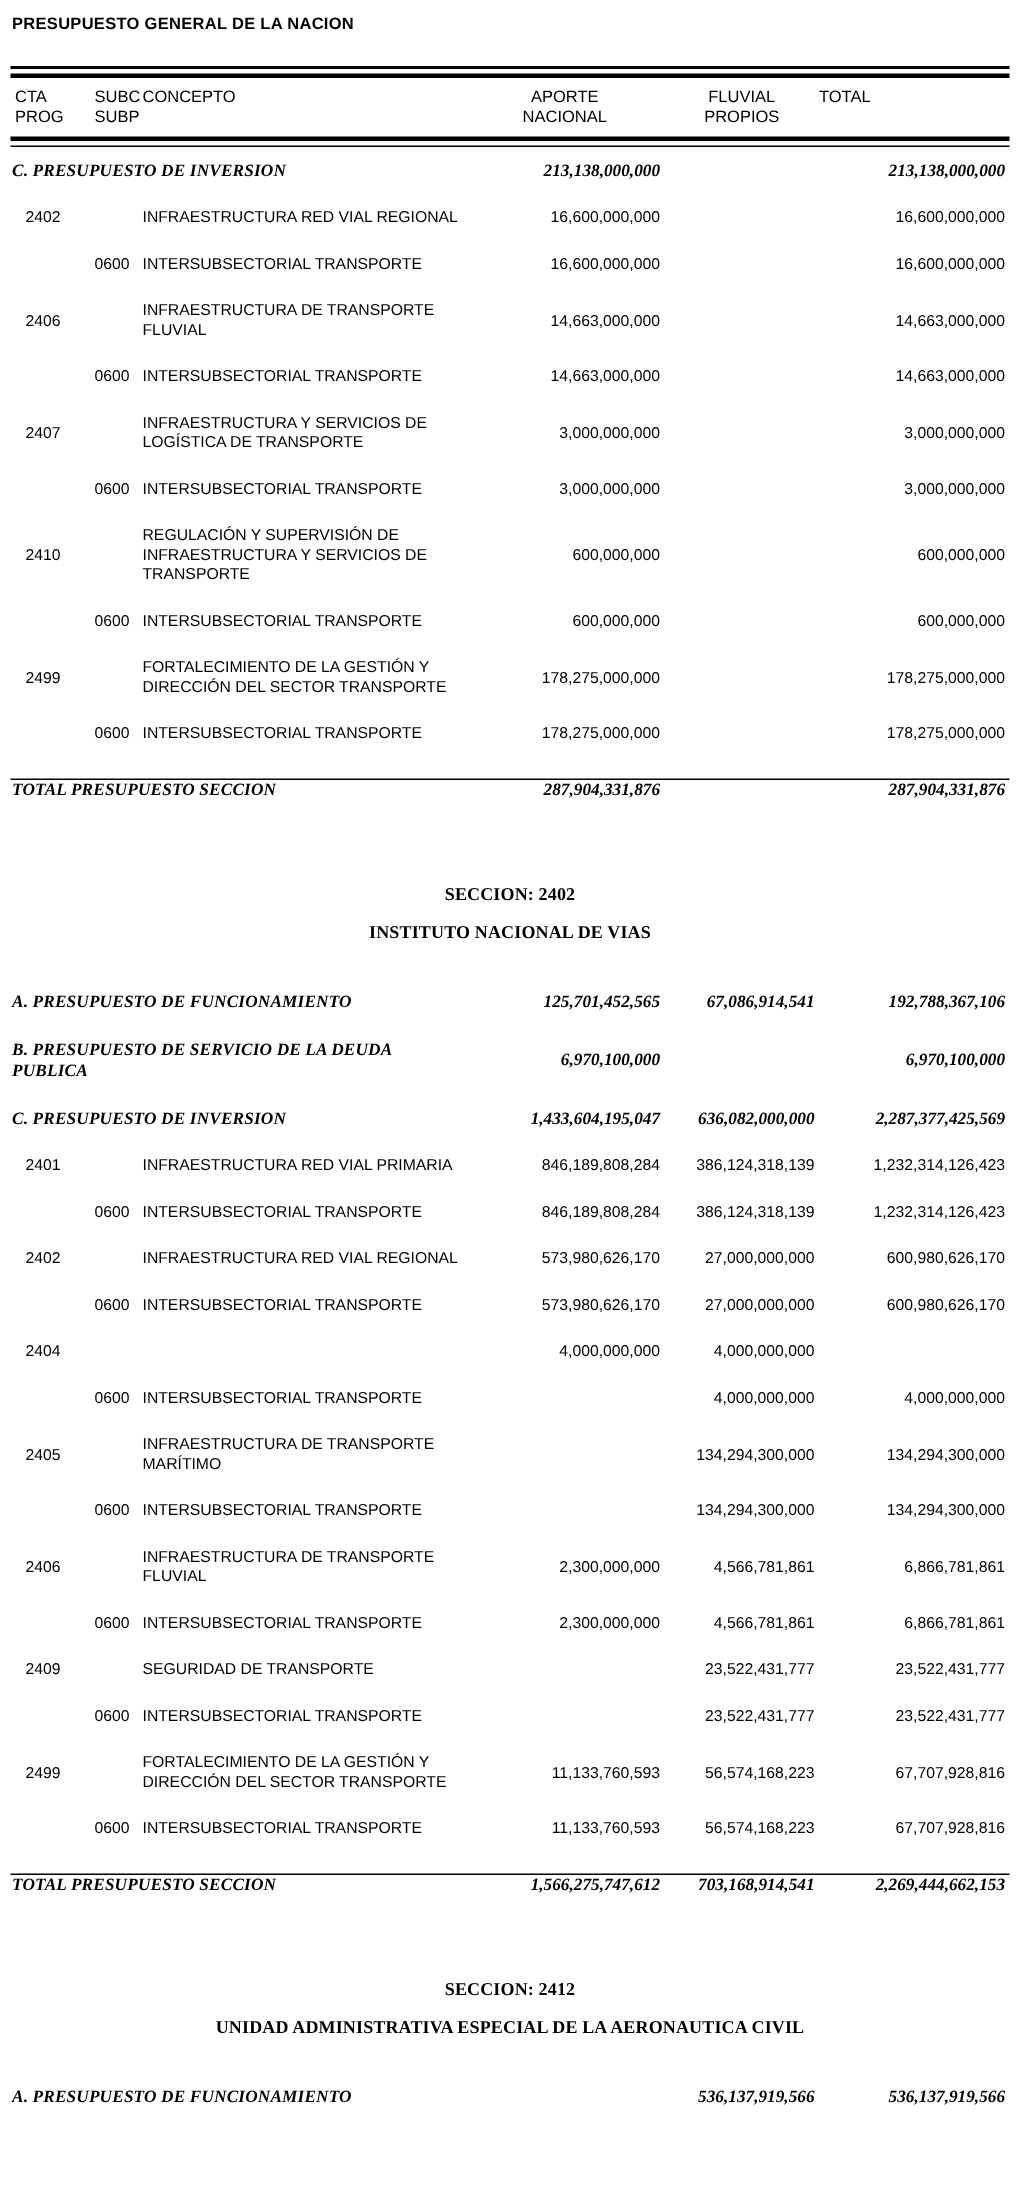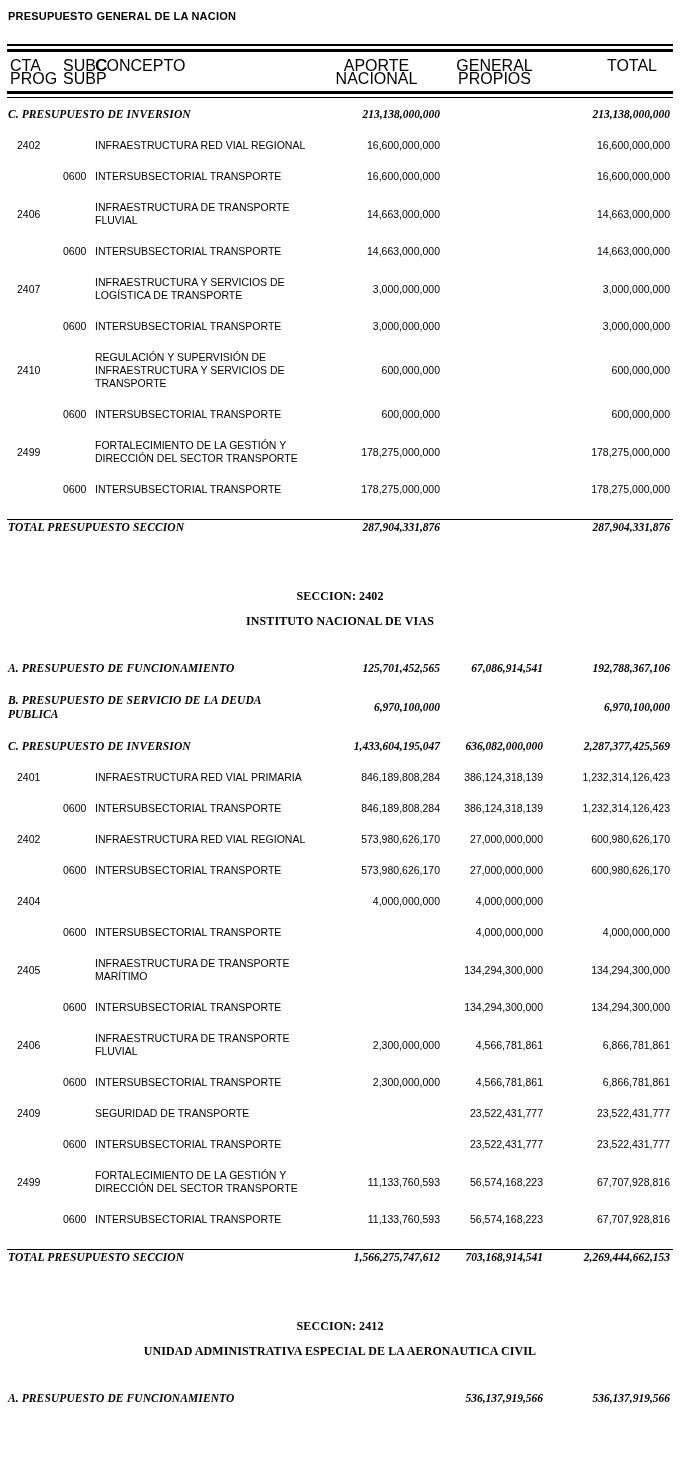--- a/index.html
+++ b/index.html
@@ -21,27 +21,27 @@
   .rule-1 { height: 1px; }
   .rule-2 { height: 2px; }
   .rule-3 { height: 3px; }
   .gap3 { margin-top: 3px; }
 
   .grid6 {
     display: grid;
     grid-template-columns: 48px 40px 215px 133px 103px 127px;
   }
 
-  .thead { padding: 7px 0 6px; font-size: 16px; line-height: 13px; }
+  .thead { padding: 7px 0 6px; font-size: 11px; line-height: 13px; }
   .h-cta      { padding-left: 3px; }
   .h-subc     { padding-left: 8px; }
   .h-concepto { text-align: left; padding-right: 55px; }
   .h-aporte   { text-align: center; }
   .h-recursos { text-align: center; }
-  .h-total    { text-align: right; padding-right: 16px; }
+  .h-total    { text-align: left; padding-right: 16px; }
 
   .row { padding: 9px 0; font-size: 10.5px; line-height: 13px; align-items: center; }
   .c-code1 { padding-left: 10px; }
   .c-code2 { padding-left: 8px; }
   .c-concepto { max-width: 212px; }
   .c-num { text-align: right; padding-right: 3px; white-space: nowrap; }
   .c-label { padding-left: 1px; letter-spacing: 0.1px; }
 
   .r-summary, .r-section_total {
     font-family: "Liberation Serif", serif;
@@ -88,21 +88,21 @@
         <span>SUBP</span>
       </div>
       <div class="h-concepto">
         <span>CONCEPTO</span>
       </div>
       <div class="h-aporte">
         <span>APORTE</span><br>
         <span>NACIONAL</span>
       </div>
       <div class="h-recursos">
-        <span>GENERAL</span><br>
+        <span>FLUVIAL</span><br>
         <span>PROPIOS</span>
       </div>
       <div class="h-total">
         <span>TOTAL</span>
       </div>
     </div>
 
     <div class="rule rule-3"></div>
     <div class="rule rule-1 gap3"></div>
 

